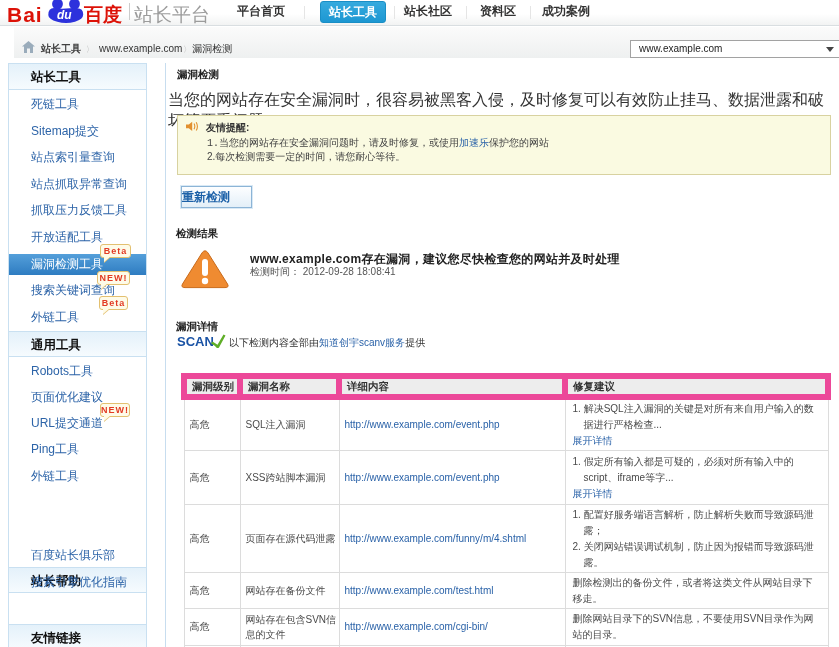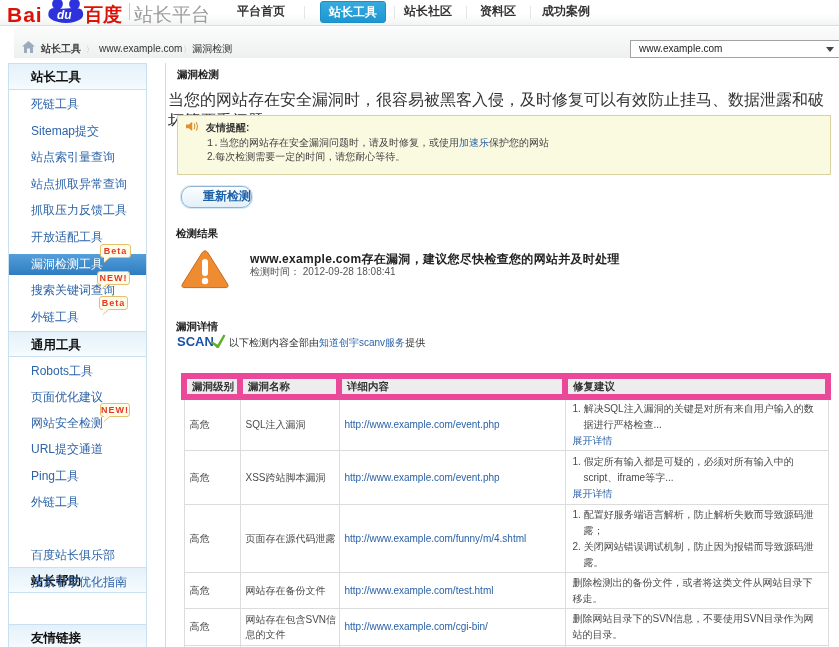--- a/index.html
+++ b/index.html
@@ -30,21 +30,21 @@
 .tag{position:absolute;background:#fefbe8;border:1px solid #e3c070;border-radius:3px;font-size:9px;font-weight:bold;color:#e23a24;text-align:center;z-index:5;letter-spacing:1px;}
 .tag .tail{position:absolute;left:3px;bottom:-5px;width:0;height:0;border-left:0px solid transparent;border-right:7px solid transparent;border-top:6px solid #fefbe8;filter:drop-shadow(0 1px 0 #e3c070);}
 #vline{position:absolute;left:165px;top:63px;width:1px;height:584px;background:#c7ddef;}
 
 .h1{position:absolute;font-size:10.5px;font-weight:bold;color:#222;}
 #para{position:absolute;left:168px;top:90px;font-size:16px;color:#333;}
 #ybox{position:absolute;left:177px;top:115px;width:654px;height:60px;background:#fafae1;border:1px solid #d8d2a0;font-size:10px;color:#444;}
 #ybox .t1{position:absolute;left:28px;top:4.5px;font-weight:bold;color:#333;}
 #ybox .l1{position:absolute;left:29px;top:20px;font-family:Liberation Mono, monospace;}
 #ybox .l2{position:absolute;left:29px;top:33.5px;}
-#btn{position:absolute;left:181px;top:186px;width:71px;height:22px;background:linear-gradient(#fdfeff,#e3eff8);border:1px solid #8cb4d6;border-radius:10px;box-shadow:0 0 0 1px #d9e9f5;color:#1c61a8;font-size:12px;font-weight:bold;text-align:right;line-height:20px;font-family:Liberation Mono, monospace;}
+#btn{position:absolute;left:181px;top:186px;width:71px;height:22px;background:linear-gradient(#fdfeff,#e3eff8);border:1px solid #8cb4d6;border-radius:0;box-shadow:0 0 0 1px #d9e9f5;color:#1c61a8;font-size:12px;font-weight:bold;text-align:left;line-height:20px;}
 #msg{position:absolute;left:250px;top:251px;font-size:12px;font-weight:bold;color:#222;letter-spacing:0.3px;}
 #mtime{position:absolute;left:250px;top:265px;font-size:10px;color:#555;}
 #scanline{position:absolute;left:177px;top:335px;font-size:10px;color:#333;}
 .lnk{color:#2a62a8;}
 
 #tbl{position:absolute;left:181px;top:373px;width:644px;border-collapse:collapse;table-layout:fixed;font-size:10px;color:#4a4a4a;}
 #tbl th{background:#ededed;border:6px solid #ec4899;font-size:10.5px;color:#333;text-align:left;height:21px;padding:0 0 0 5px;font-weight:bold;}
 #tbl td{border:1px solid #dcdcdc;vertical-align:middle;padding:1px 4px 1px 5px;line-height:16.1px;}
 #tbl td.c4{padding-left:7px;padding-right:5px;}
 #tbl td.c2{white-space:nowrap;padding-right:0;}
@@ -94,21 +94,20 @@
     <a class="sitem" style="height:26.6px;line-height:26.6px;">抓取压力反馈工具</a>
     <a class="sitem" style="height:26.6px;line-height:26.6px;">开放适配工具</a>
     <a class="sitem sel">漏洞检测工具</a>
     <a class="sitem" style="height:26.6px;line-height:26.6px;">搜索关键词查询</a>
     <a class="sitem" style="height:26.6px;line-height:26.6px;">外链工具</a>
   </div>
   <div class="shead mid" style="top:266.5px;">通用工具</div>
   <div class="grp" style="top:293.5px;">
     <a class="sitem" style="height:26.3px;line-height:26.3px;">Robots工具</a>
     <a class="sitem" style="height:26.3px;line-height:26.3px;">页面优化建议</a>
-    <a class="sitem" style="height:26.3px;line-height:26.3px;">网站安全检测</a>
     <a class="sitem" style="height:26.3px;line-height:26.3px;">URL提交通道</a>
     <a class="sitem" style="height:26.3px;line-height:26.3px;">Ping工具</a>
     <a class="sitem" style="height:26.3px;line-height:26.3px;">外链工具</a>
   </div>
   <div class="shead mid" style="top:461px;margin-top:42px;">站长帮助</div>
   <div class="grp" style="top:478px;">
     <a class="sitem" style="height:27.2px;line-height:27.2px;">百度站长俱乐部</a>
     <a class="sitem" style="height:27.2px;line-height:27.2px;">搜索引擎优化指南</a>
     <a class="sitem" style="height:27.2px;line-height:27.2px;margin-top:26px;">意见反馈</a>
   </div>

